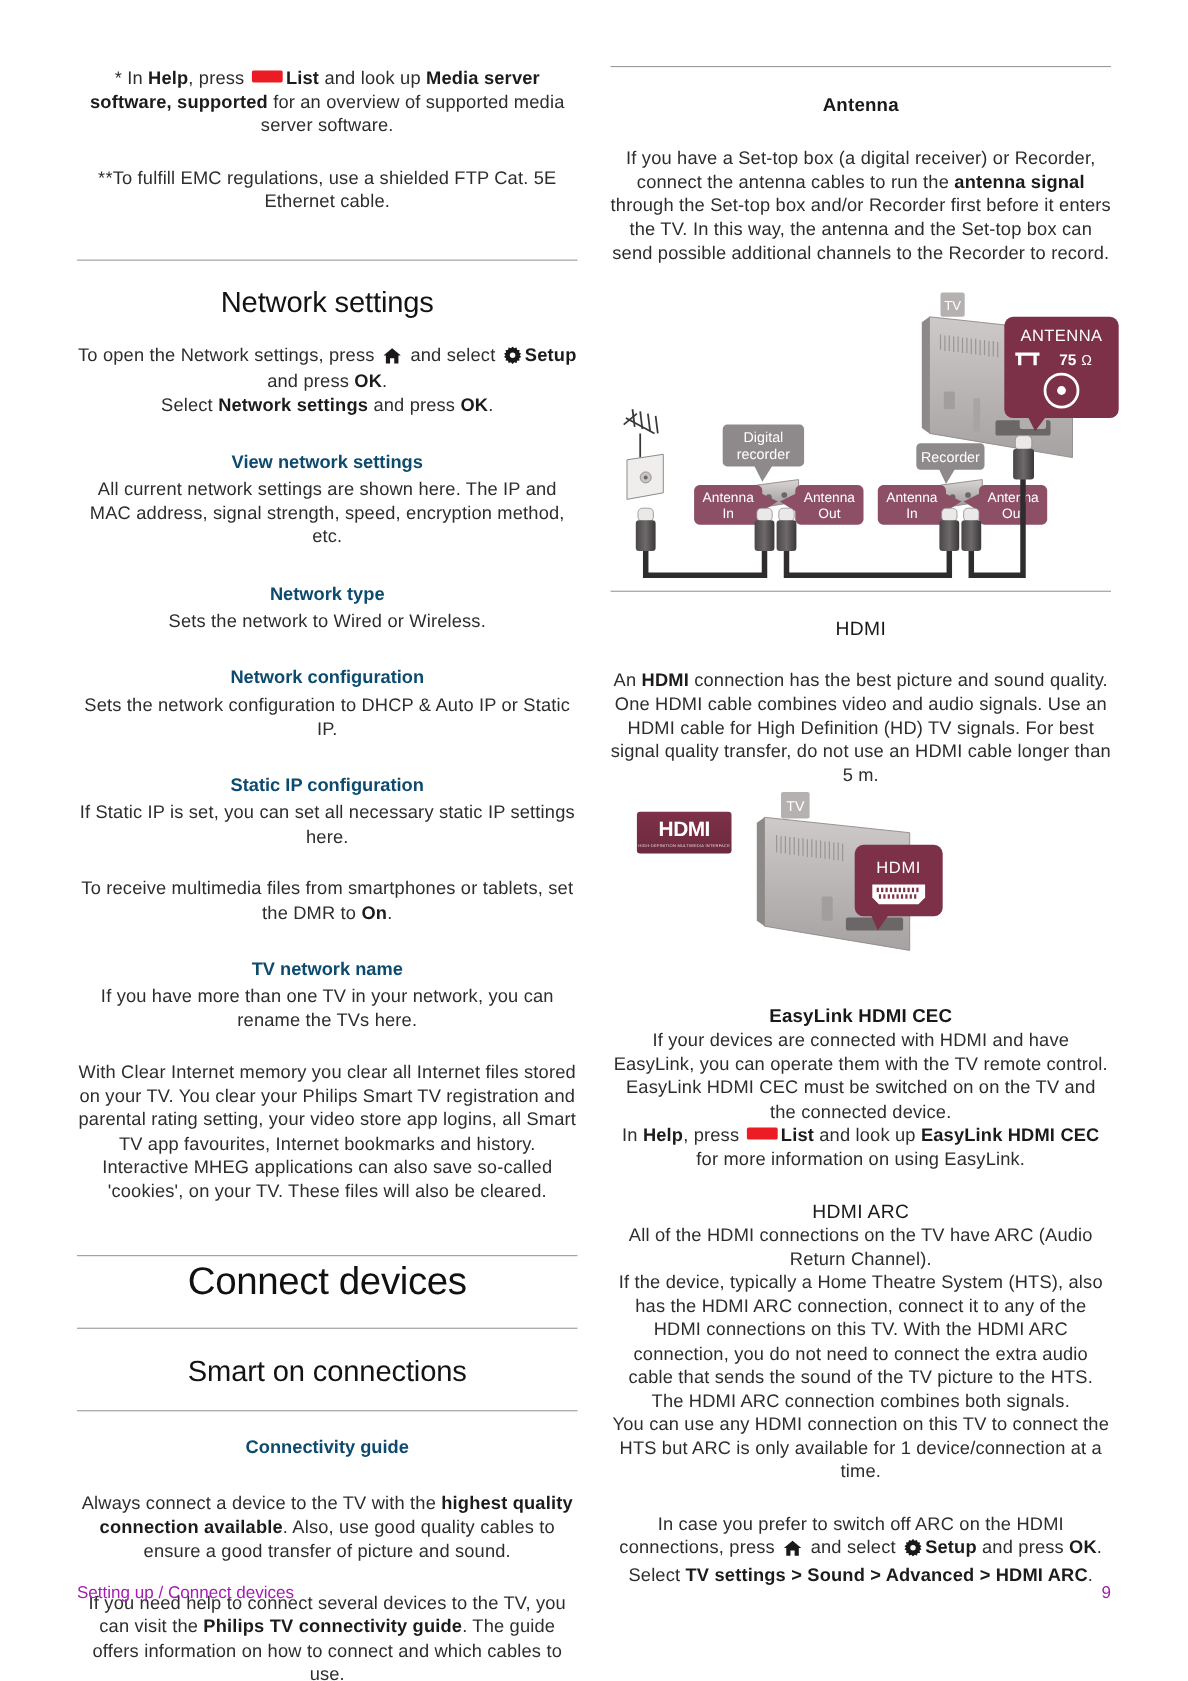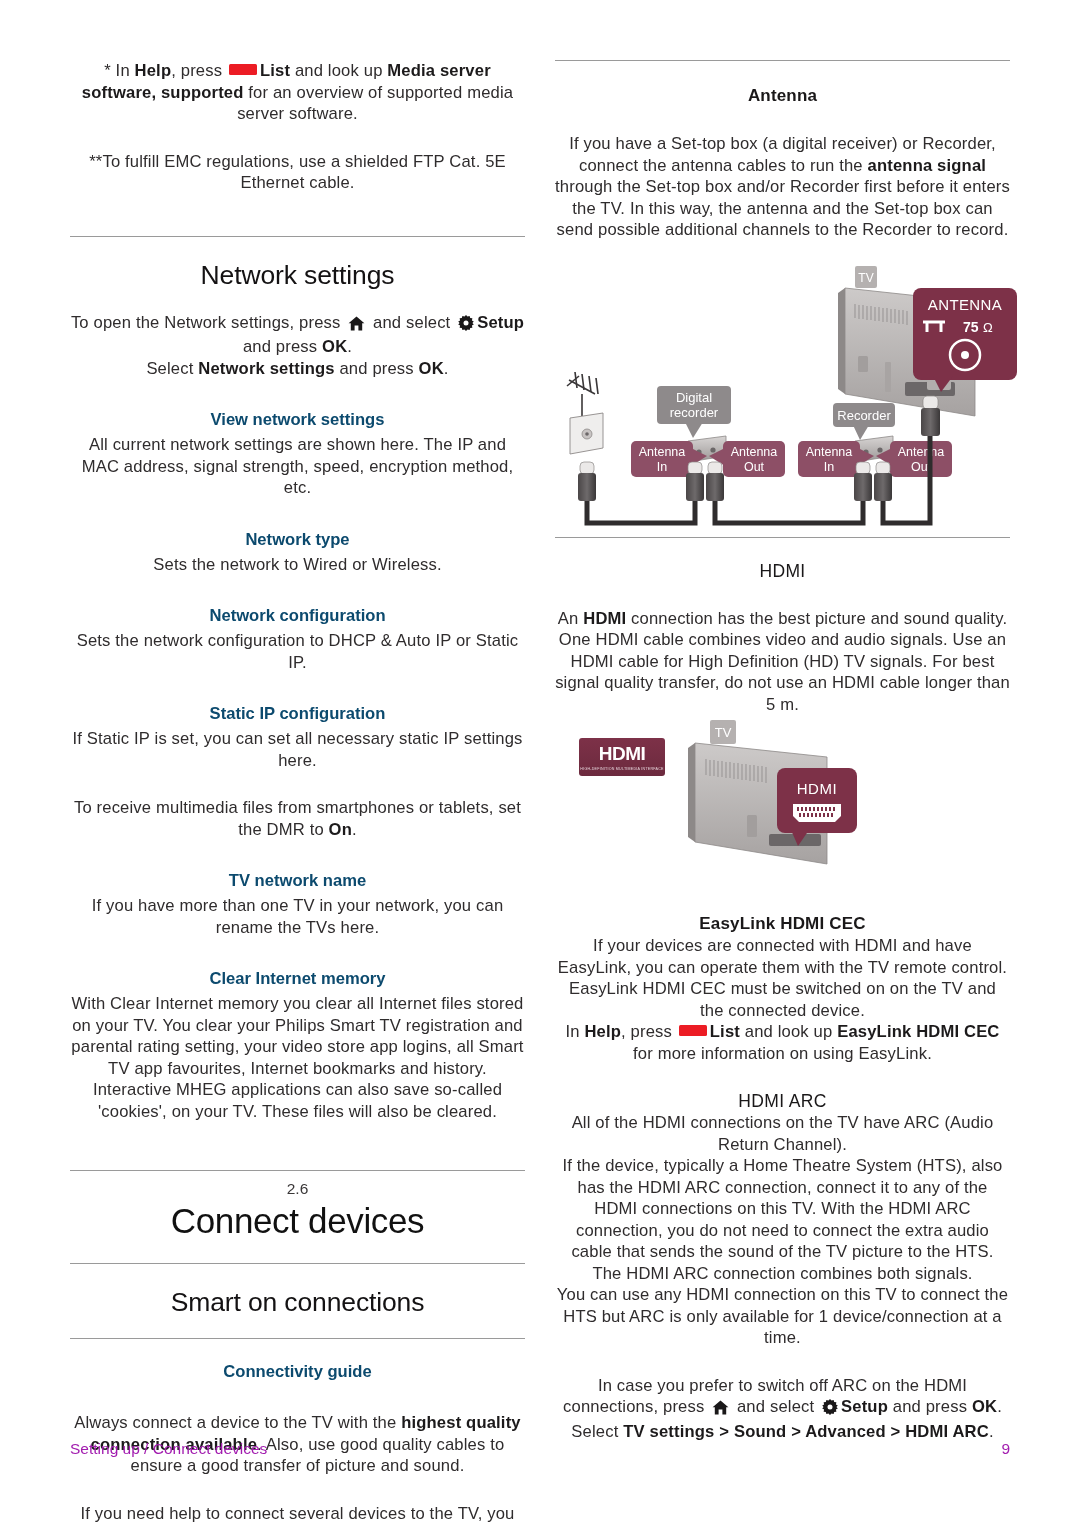--- a/index.html
+++ b/index.html
@@ -182,27 +182,25 @@
 
     <p class="p"><span>To receive multimedia files from smartphones or tablets, set the DMR to </span><b>On</b><span>.</span></p>
 
     <div class="gap-md"></div>
 
     <h3 class="sub">TV network name</h3>
     <p class="p">If you have more than one TV in your network, you can rename the TVs here.</p>
 
     <div class="gap-md"></div>
 
-    <h3 class="sub">Clear Internet memory</h3>
     <p class="p">With Clear Internet memory you clear all Internet files stored on your TV. You clear your Philips Smart TV registration and parental rating setting, your video store app logins, all Smart TV app favourites, Internet bookmarks and history. Interactive MHEG applications can also save so-called 'cookies', on your TV. These files will also be cleared.</p>
 
     <div style="height:48px"></div>
     <hr class="rule">
 
-    <p class="chapter-num">2.6</p>
     <h1 class="chapter">Connect devices</h1>
 
     <div style="height:21px"></div>
     <hr class="rule">
     <div style="height:22px"></div>
 
     <h2 class="section">Smart on connections</h2>
 
     <div style="height:20px"></div>
     <hr class="rule">

